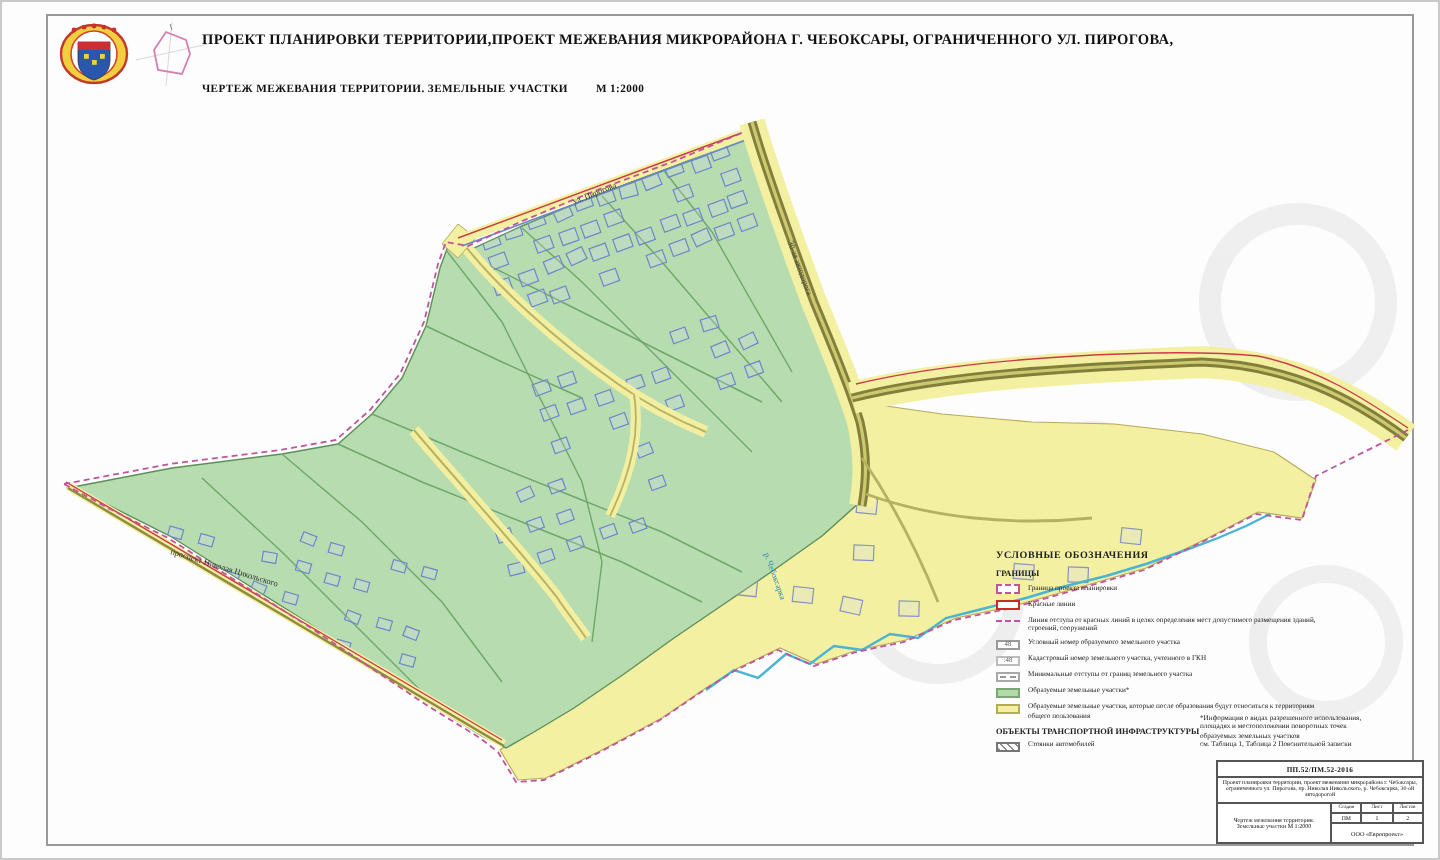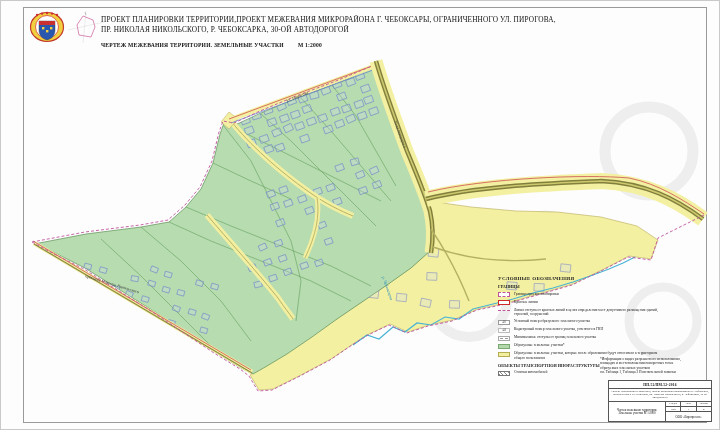--- a/index.html
+++ b/index.html
@@ -3,21 +3,21 @@
 <meta charset="utf-8">
 <style>
   html,body{margin:0;padding:0;background:#e9e9e9;}
   .page{position:relative;width:720px;height:430px;background:#fdfdfd;overflow:hidden;
         border:1px solid #c9c9c9;box-sizing:border-box;
         font-family:"Liberation Serif", serif;}
   .frame{position:absolute;left:22px;top:6px;width:684px;height:416px;
          border:1px solid #9a9a9a;box-sizing:border-box;}
   
   .hdr-title{position:absolute;left:100px;top:14px;width:560px;
-             font-weight:normal;font-size:7.3px;line-height:1.35;letter-spacing:.15px;color:#111;}
+             font-weight:bold;font-size:7.3px;line-height:1.35;letter-spacing:.15px;color:#111;}
   .hdr-sub{position:absolute;left:100px;top:41px;display:flex;gap:14px;
            font-weight:bold;font-size:5.6px;letter-spacing:.2px;color:#111;}
   
   .legend{position:absolute;left:497px;top:275px;width:168px;color:#222;}
   .lg-title{font-weight:bold;font-size:5px;letter-spacing:.3px;margin-bottom:3px;}
   .lg-head{font-weight:bold;font-size:4.2px;margin:2px 0 2.5px 0;}
   .lg-row{display:flex;align-items:flex-start;gap:4px;margin-bottom:2.6px;}
   .lg-label{font-size:3.6px;line-height:1.22;}
   .sw{flex:0 0 auto;width:12px;height:5px;box-sizing:border-box;margin-top:.5px;
       font-size:3.4px;line-height:3.5px;text-align:center;color:#555;background:#fff;}
@@ -291,21 +291,20 @@
     <g transform="translate(70,12)">
       <line x1="-3" y1="17" x2="33" y2="9" stroke="#d8d8d8" stroke-width="0.5"></line>
       <line x1="15" y1="-2" x2="12" y2="30" stroke="#d8d8d8" stroke-width="0.5"></line>
       <path d="M 12,3 L 22,7 L 24,14 L 20,24 L 8,22 L 6,12 Z" fill="none" stroke="#d77fae" stroke-width="0.9"></path>
       <line x1="14" y1="-1" x2="15" y2="2" stroke="#888" stroke-width="0.5"></line>
     </g>
   </svg>
 
   <div class="hdr-title">
     <div>ПРОЕКТ ПЛАНИРОВКИ ТЕРРИТОРИИ,ПРОЕКТ МЕЖЕВАНИЯ МИКРОРАЙОНА Г. ЧЕБОКСАРЫ, ОГРАНИЧЕННОГО УЛ. ПИРОГОВА,</div>
-    <div>ПР. НИКОЛАЯ НИКОЛЬСКОГО, Р. ЧЕБОКСАРКА, 30-ОЙ АВТОДОРОГОЙ</div>
   </div>
   <div class="hdr-sub">
     <span>ЧЕРТЕЖ МЕЖЕВАНИЯ ТЕРРИТОРИИ. ЗЕМЕЛЬНЫЕ УЧАСТКИ</span>
     <span>М 1:2000</span>
   </div>
 
   <div class="legend">
     <div class="lg-title">УСЛОВНЫЕ ОБОЗНАЧЕНИЯ</div>
     <div class="lg-head">ГРАНИЦЫ</div>
 

